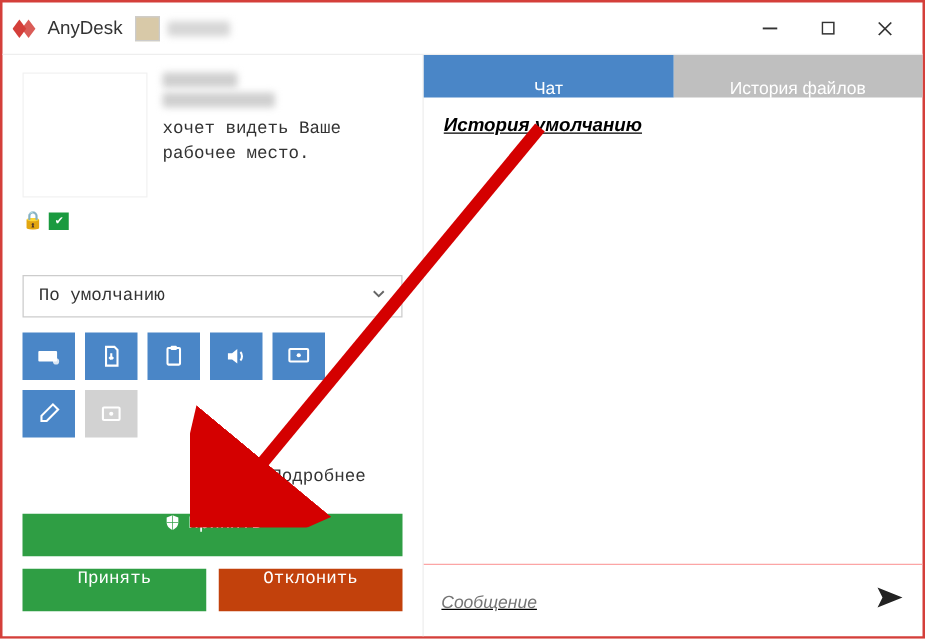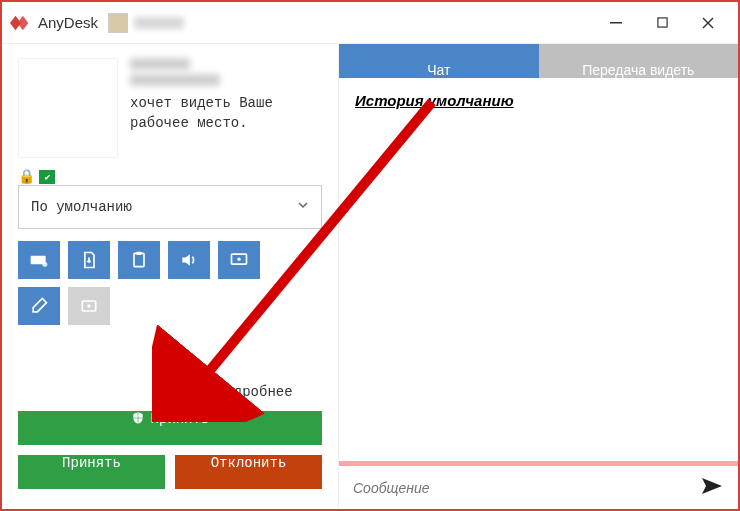--- a/index.html
+++ b/index.html
@@ -18,39 +18,39 @@
   .req-row { display: flex; gap: 12px; }
   .avatar-lg { width: 100px; height: 100px; background: #fff; border: 0.5px solid #f2f2f2; }
   .req-text { flex: 1; font-size: 14px; color: #333; line-height: 1.4; }
   .blur-line { height: 12px; background: #cfcfcf; filter: blur(3px); border-radius: 2px; margin-bottom: 4px; }
   .blur-line.a { width: 60px; }
   .blur-line.b { width: 90px; }
   .badges { margin-top: 10px; display: flex; gap: 4px; align-items: center; }
   .badge-lock { color: #1a9a3f; font-size: 14px; }
   .badge-check { width: 16px; height: 14px; background: #1a9a3f; color: #fff; font-size: 10px; display: flex; align-items: center; justify-content: center; }
   .sect-title { font-weight: 600; font-size: 15px; margin: 14px 0 8px; color: #222; }
-  .select { height: 44px; border: 1px solid #ccc; display: flex; align-items: center; padding: 0 12px; font-size: 14px; color: #333; justify-content: space-between; cursor: pointer; }
+  .select { height: 34px; border: 1px solid #ccc; display: flex; align-items: center; padding: 0 12px; font-size: 14px; color: #333; justify-content: space-between; cursor: pointer; margin-top: 34px; }
   .perm-grid { margin-top: 12px; display: flex; flex-wrap: wrap; gap: 8px; width: 260px; }
   .perm { width: 42px; height: 38px; background: #4a86c7; display: flex; align-items: center; justify-content: center; cursor: pointer; }
   .perm.off { background: #d2d2d2; }
   .perm svg { width: 20px; height: 20px; fill: #fff; }
-  .more { position: absolute; left: 215px; top: 340px; font-size: 14px; color: #333; cursor: pointer; }
+  .more { position: absolute; left: 215px; top: 330px; font-size: 14px; color: #333; cursor: pointer; }
   .action-row { position: absolute; left: 16px; bottom: 20px; right: 16px; }
   .btn { height: 34px; display: flex; align-items: flex-start; justify-content: center; color: #fff; font-size: 14px; cursor: pointer; gap: 6px; }
   .btn-green { background: #2f9e44; }
   .btn-red { background: #c2410c; }
   .btn-row { display: flex; gap: 10px; margin-top: 10px; }
   .btn-row .btn { flex: 1; }
   .tabs { display: flex; height: 34px; }
   .tab { flex: 1; display: flex; align-items: flex-end; justify-content: center; color: #fff; font-size: 14px; cursor: pointer; }
   .tab.active { background: #4a86c7; }
   .tab.inactive { background: #bfbfbf; }
   .history { padding: 14px 16px; flex: 1; }
   .history-h { font-weight: 700; font-style: italic; text-decoration: underline; font-size: 15px; }
-  .msg-row { height: 48px; border-top: 5px solid #fca5a5; display: flex; align-items: center; padding: 0 14px; gap: 10px; }
+  .msg-row { height: 58px; border-top: 1px solid #fca5a5; display: flex; align-items: center; padding: 0 14px; gap: 10px; text-decoration: underline; }
   .msg-input { flex: 1; border: none; outline: none; font-size: 14px; font-style: italic; color: #888; }
   .send { cursor: pointer; }
   .arrow { position: absolute; pointer-events: none; z-index: 50; }
 </style>
 </head>
 <body>
 
 <div class="frame">
   <div class="titlebar">
     <svg class="logo" viewBox="0 0 24 24">
@@ -169,21 +169,21 @@
         </div>
       </div>
     </div>
 
     <div class="right">
       <div class="tabs">
         <div class="tab active">
             <span>Чат</span>
           </div>
         <div class="tab inactive">
-            <span>Передача видеть</span>
+            <span>История файлов</span>
           </div>
       </div>
       <div class="history">
         <div class="history-h">История умолчанию</div>
       </div>
       <div class="msg-row">
         <input class="msg-input" placeholder="Сообщение" style="">
         <span class="send">
           <svg width="24" height="20" viewBox="0 0 24 20">
               <path d="M2 2 L22 10 L2 18 L6 10 Z" fill="#222"></path>

